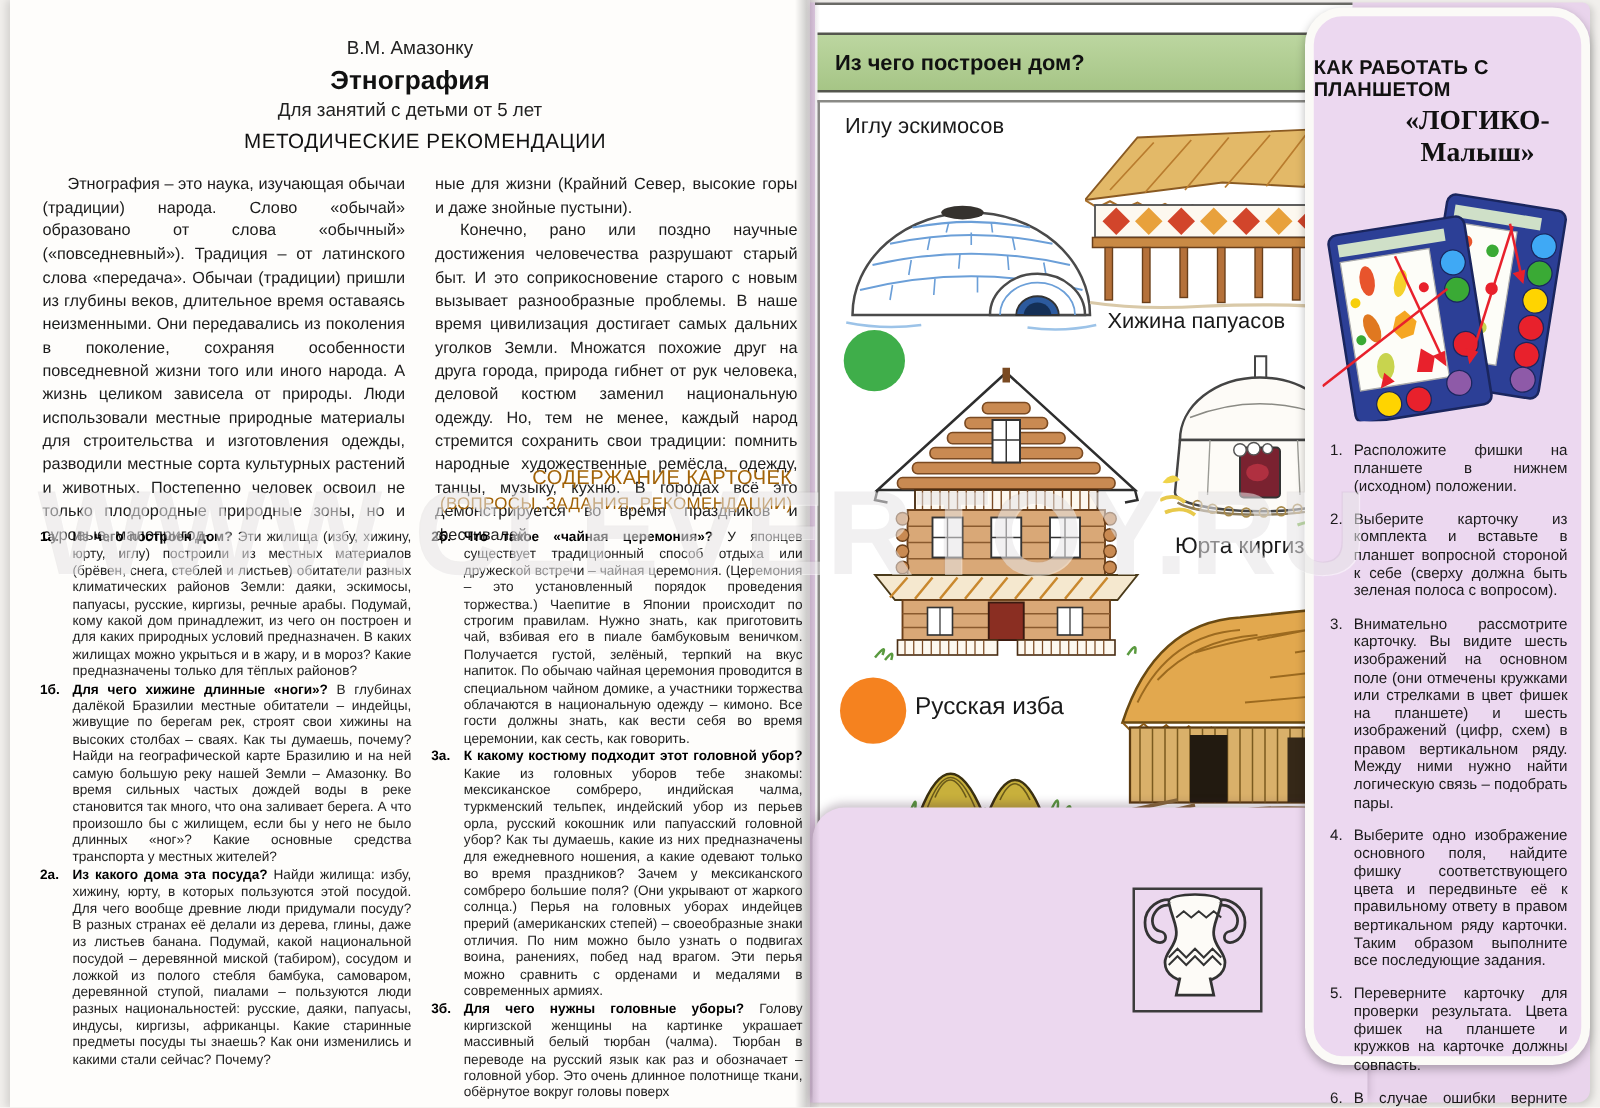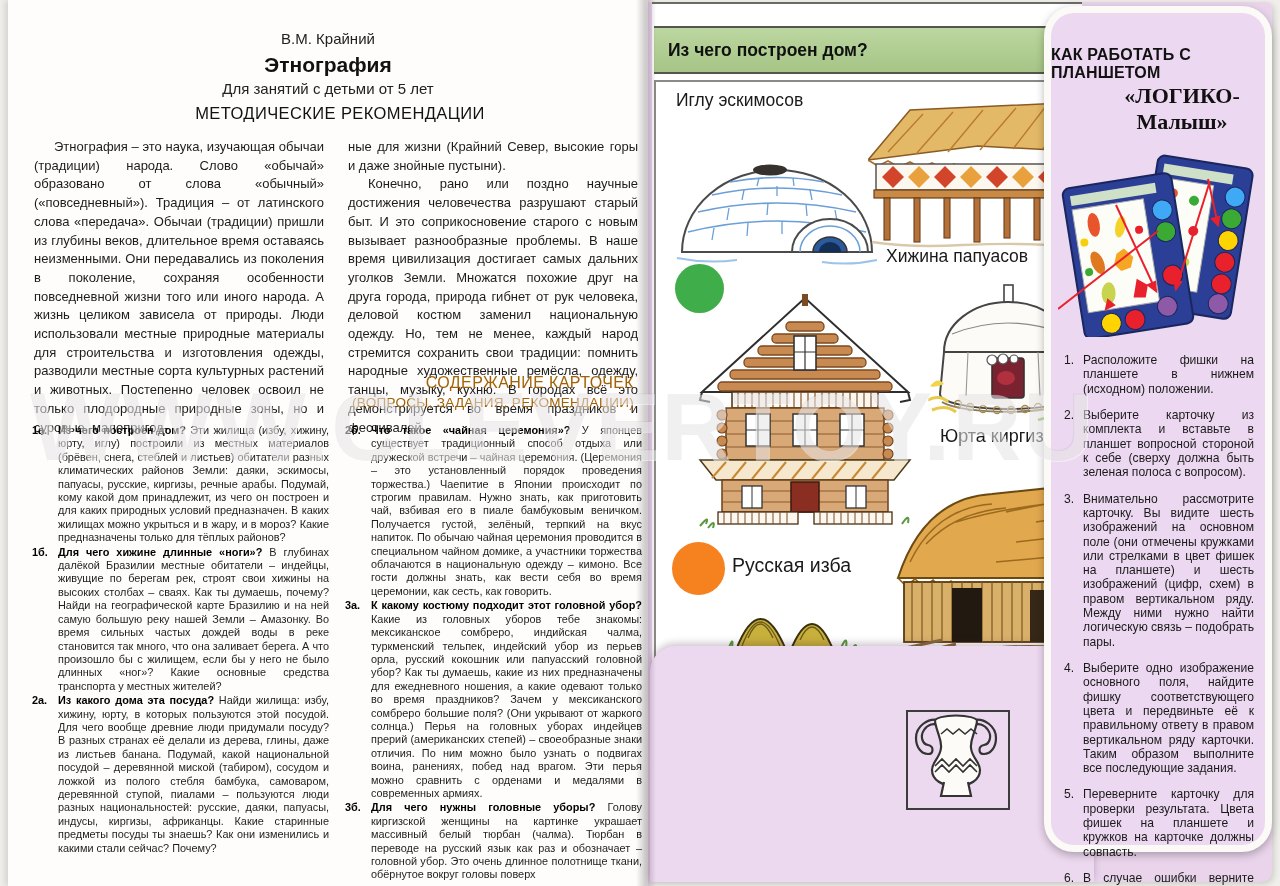--- a/index.html
+++ b/index.html
@@ -58,21 +58,21 @@
 
   
   .watermark{position:absolute;left:30px;top:372px;width:1240px;font-size:96px;font-weight:bold;letter-spacing:2px;color:rgba(150,140,150,.13);text-shadow:1px 1px 0 rgba(255,255,255,.5);z-index:8;pointer-events:none;white-space:nowrap;}
 </style>
 </head>
 <body>
 
 <div class="spread">
 
   <div class="page-left">
-    <div class="lp-author">В.М. Крайний</div>
+    <div class="lp-author">В.М. Амазонку</div>
     <div class="lp-title">Этнография</div>
     <div class="lp-subtitle">Для занятий с детьми от 5 лет</div>
     <div class="lp-mheading">МЕТОДИЧЕСКИЕ РЕКОМЕНДАЦИИ</div>
 
     <div class="intro">
       <div class="icol">
         <p class="ind">Этнография – это наука, изучающая обычаи (традиции) народа. Слово «обычай» образовано от слова «обычный» («повседневный»). Традиция – от латинского слова «передача». Обычаи (традиции) пришли из глубины веков, длительное время оставаясь неизменными. Они передавались из поколения в поколение, сохраняя особенности повседневной жизни того или иного народа. А жизнь целиком зависела от природы. Люди использовали местные природные материалы для строительства и изготовления одежды, разводили местные сорта культурных растений и животных. Постепенно человек освоил не только плодородные природные зоны, но и суровые, малопригод-</p>
       </div>
       <div class="icol">
         <p>ные для жизни (Крайний Север, высокие горы и даже знойные пустыни).</p>

